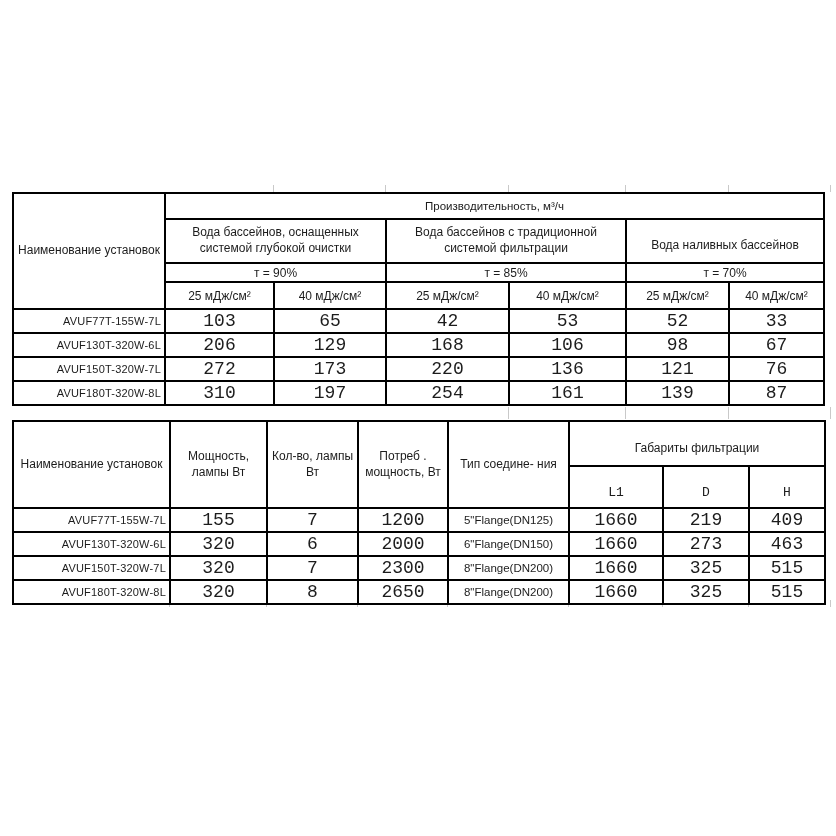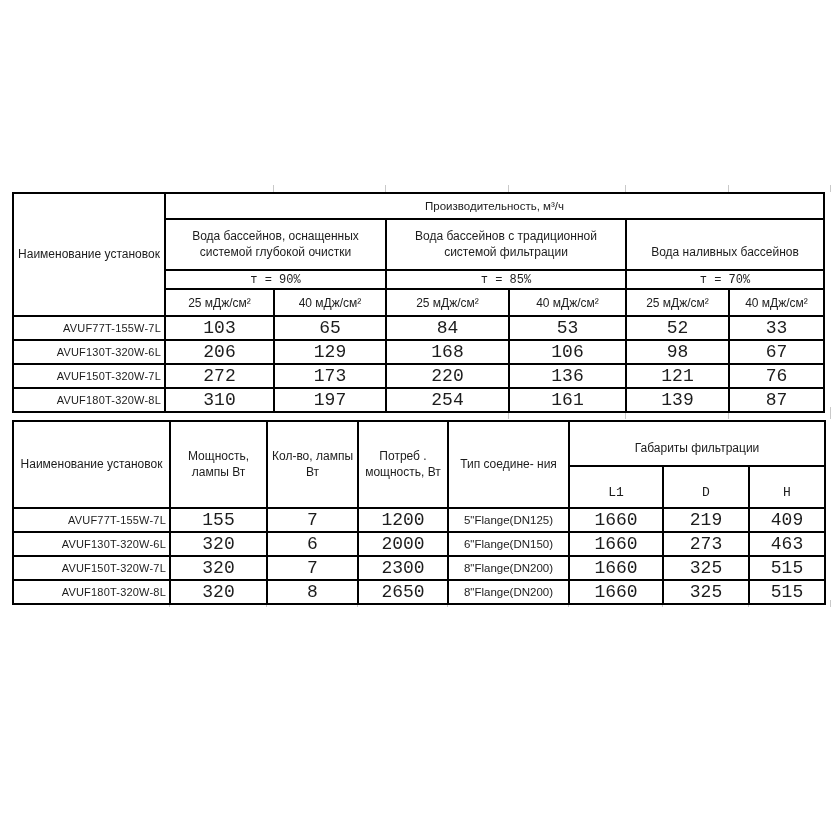--- a/index.html
+++ b/index.html
@@ -11,21 +11,21 @@
   table {
     position:absolute; border-collapse:collapse; table-layout:fixed;
     background:#ffffff;
   }
   td, th {
     border:2px solid #000; text-align:center; vertical-align:middle;
     font-weight:normal; padding:1px 3px; overflow:hidden;
   }
   .hdr   { font-size:12px; line-height:1.3; }
   .title { font-size:11.5px; }
-  .trans { font-size:12px;font-family:Liberation Mono, monospace; }
+  .trans { font-size:12px; }
   .dose  { font-size:12px; }
   .model { font-size:11px; letter-spacing:0.2px;text-align:right; }
   .num   { font-family:"Liberation Mono", monospace; font-size:18px; }
   .dimh  { font-family:"Liberation Mono", monospace; font-size:13px;
            vertical-align:bottom; padding-bottom:7px; }
   .vbot  { vertical-align:bottom; padding-bottom:8px; }
   .flange{ font-size:11.5px; }
   .conn  { white-space:nowrap; }
   .stub  { position:absolute; width:1px; background:#c9c9c9; display:block; }
 </style>
@@ -59,21 +59,21 @@
     <col style="width:123px">
       <col style="width:117px">
       <col style="width:103px">
       <col style="width:95px">
   </colgroup>
   <tbody>
     <tr style="height:26px;">
       <td rowspan="4" class="hdr">Наименование установок</td>
       <td colspan="6" class="title">Производительность, м³/ч</td>
     </tr>
-    <tr style="height:51px;margin-top:8px;">
+    <tr style="height:44px;margin-top:8px;">
       <td colspan="2" class="hdr">Вода бассейнов, оснащенных системой глубокой очистки</td>
       <td colspan="2" class="hdr">Вода бассейнов с традиционной системой фильтрации</td>
       <td colspan="2" class="hdr vbot">Вода наливных бассейнов</td>
     </tr>
     <tr style="height:19px;">
       <td colspan="2" class="trans">т = 90%</td>
       <td colspan="2" class="trans">т = 85%</td>
       <td colspan="2" class="trans">т = 70%</td>
     </tr>
     <tr style="height:27px;margin-top:28px;">
@@ -81,21 +81,21 @@
       <td class="dose">40 мДж/см²</td>
       <td class="dose">25 мДж/см²</td>
       <td class="dose">40 мДж/см²</td>
       <td class="dose">25 мДж/см²</td>
       <td class="dose">40 мДж/см²</td>
     </tr>
     <tr style="height:22px;">
       <td class="model">AVUF77T-155W-7L</td>
       <td class="num">103</td>
       <td class="num">65</td>
-      <td class="num">84</td>
+      <td class="num">42</td>
       <td class="num">53</td>
       <td class="num">52</td>
       <td class="num">33</td>
     </tr>
     <tr style="height:22px;">
       <td class="model">AVUF130T-320W-6L</td>
       <td class="num">206</td>
       <td class="num">129</td>
       <td class="num">168</td>
       <td class="num">106</td>

